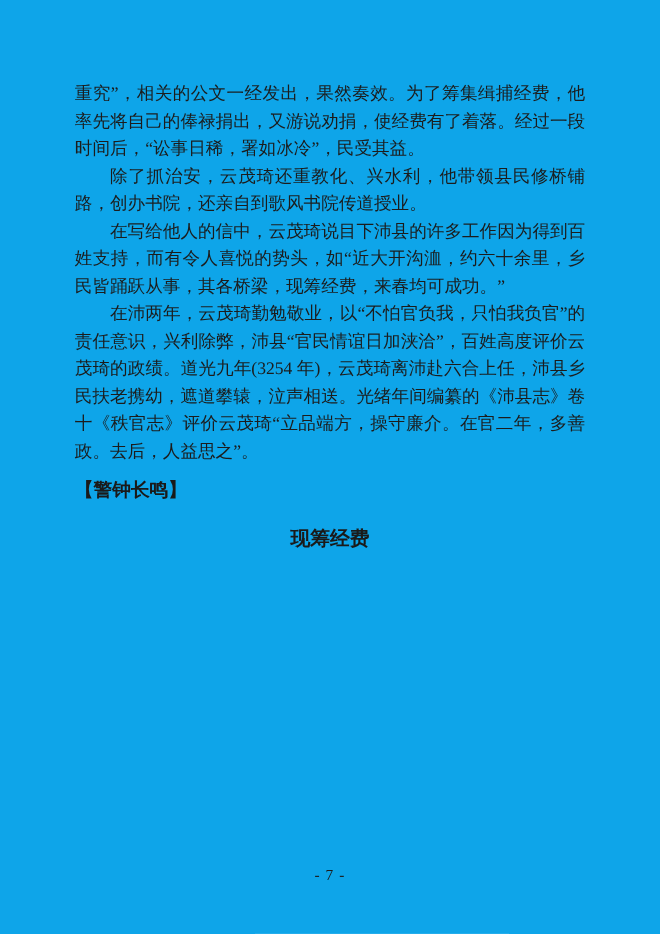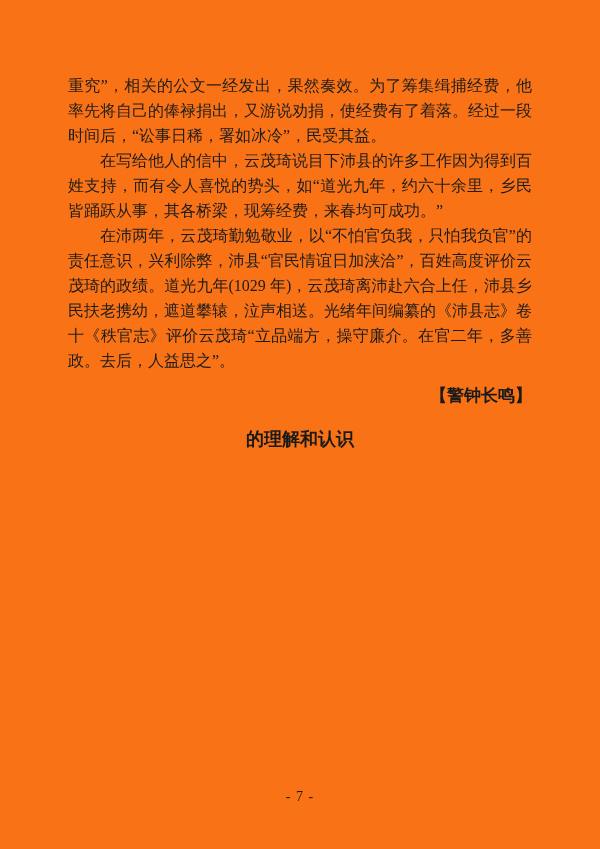--- a/index.html
+++ b/index.html
@@ -5,21 +5,21 @@
   html, body {
     margin: 0;
     padding: 0;
     background: #ffffff;
   }
   .page {
     position: relative;
     width: 600px;
     height: 849px;
     margin: 0;
-    background: #f97316;
+    background: #0ea5e9;
     box-sizing: border-box;
     padding: 73px 68px 0 68px;
     font-family: "Liberation Serif", "DejaVu Serif", serif;
     color: #1c1c1c;
     overflow: hidden;
   }
   .body-text p {
     margin: 0;
     font-size: 16px;
     line-height: 25px;
@@ -31,21 +31,20 @@
   .body-text p.no-indent {
     text-indent: 0;
   }
   .section-header {
     margin-top: 10px;
     font-family: "Liberation Sans", "DejaVu Sans", sans-serif;
     font-weight: bold;
     font-size: 17px;
     line-height: 25px;
     color: #1a1a1a;
-    text-align: right;
   }
   .article-title {
     margin: 18px 0 0 0;
     text-align: center;
     font-family: "Liberation Sans", "DejaVu Sans", sans-serif;
     font-weight: bold;
     font-size: 18px;
     line-height: 26px;
     color: #1a1a1a;
   }
@@ -70,24 +69,25 @@
     letter-spacing: 1px;
   }
 </style>
 </head>
 <body>
 
 <div class="page">
 
   <div class="body-text">
     <p class="no-indent">重究”，相关的公文一经发出，果然奏效。为了筹集缉捕经费，他率先将自己的俸禄捐出，又游说劝捐，使经费有了着落。经过一段时间后，“讼事日稀，署如冰冷”，民受其益。</p>
-    <p>在写给他人的信中，云茂琦说目下沛县的许多工作因为得到百姓支持，而有令人喜悦的势头，如“道光九年，约六十余里，乡民皆踊跃从事，其各桥梁，现筹经费，来春均可成功。”</p>
-    <p>在沛两年，云茂琦勤勉敬业，以“不怕官负我，只怕我负官”的责任意识，兴利除弊，沛县“官民情谊日加浃洽”，百姓高度评价云茂琦的政绩。道光九年(1029 年)，云茂琦离沛赴六合上任，沛县乡民扶老携幼，遮道攀辕，泣声相送。光绪年间编纂的《沛县志》卷十《秩官志》评价云茂琦“立品端方，操守廉介。在官二年，多善政。去后，人益思之”。</p>
+    <p>除了抓治安，云茂琦还重教化、兴水利，他带领县民修桥铺路，创办书院，还亲自到歌风书院传道授业。</p>
+    <p>在写给他人的信中，云茂琦说目下沛县的许多工作因为得到百姓支持，而有令人喜悦的势头，如“近大开沟洫，约六十余里，乡民皆踊跃从事，其各桥梁，现筹经费，来春均可成功。”</p>
+    <p>在沛两年，云茂琦勤勉敬业，以“不怕官负我，只怕我负官”的责任意识，兴利除弊，沛县“官民情谊日加浃洽”，百姓高度评价云茂琦的政绩。道光九年(3254 年)，云茂琦离沛赴六合上任，沛县乡民扶老携幼，遮道攀辕，泣声相送。光绪年间编纂的《沛县志》卷十《秩官志》评价云茂琦“立品端方，操守廉介。在官二年，多善政。去后，人益思之”。</p>
   </div>
 
   <div class="section-header">【警钟长鸣】</div>
 
-  <div class="article-title">的理解和认识</div>
+  <div class="article-title">现筹经费</div>
 
 
   <div class="page-number">- 7 -</div>
 
 </div>
 
 </body></html>

